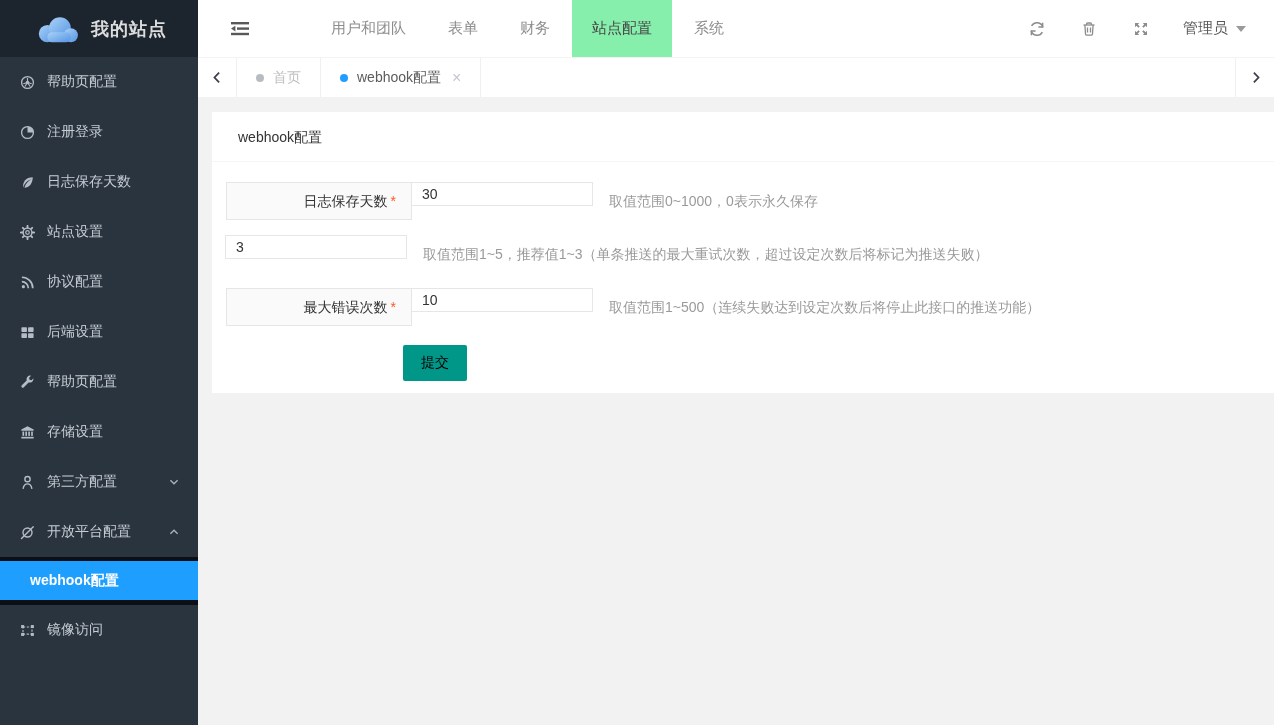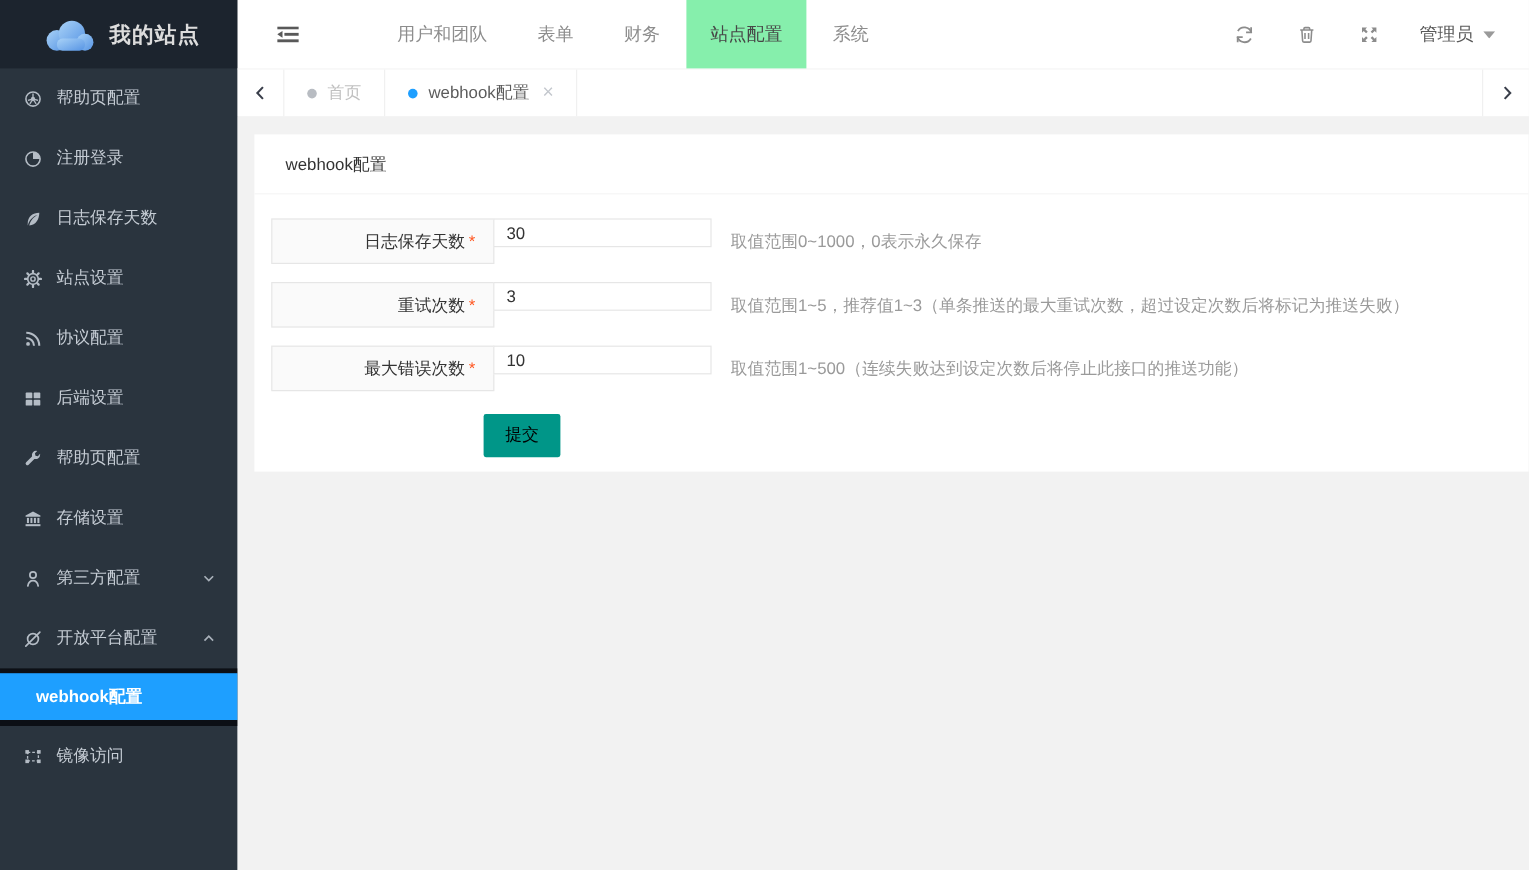--- a/index.html
+++ b/index.html
@@ -310,21 +310,20 @@
   <section class="card">
     <div class="card-header">webhook配置</div>
     <div class="card-body">
       <div id="form-rows">
           <div class="form-row">
             <div class="form-label">日志保存天数<span class="req">*</span></div>
             <input class="form-input" type="text" value="30" style="">
             <div class="hint">取值范围0~1000，0表示永久保存</div>
           </div>
           <div class="form-row">
-            <div class="form-label">重试次数<span class="req">*</span></div>
             <input class="form-input" type="text" value="3" style="">
             <div class="hint">取值范围1~5，推荐值1~3（单条推送的最大重试次数，超过设定次数后将标记为推送失败）</div>
           </div>
           <div class="form-row">
             <div class="form-label">最大错误次数<span class="req">*</span></div>
             <input class="form-input" type="text" value="10" style="">
             <div class="hint">取值范围1~500（连续失败达到设定次数后将停止此接口的推送功能）</div>
           </div>
         </div>
       <div class="submit-row">

